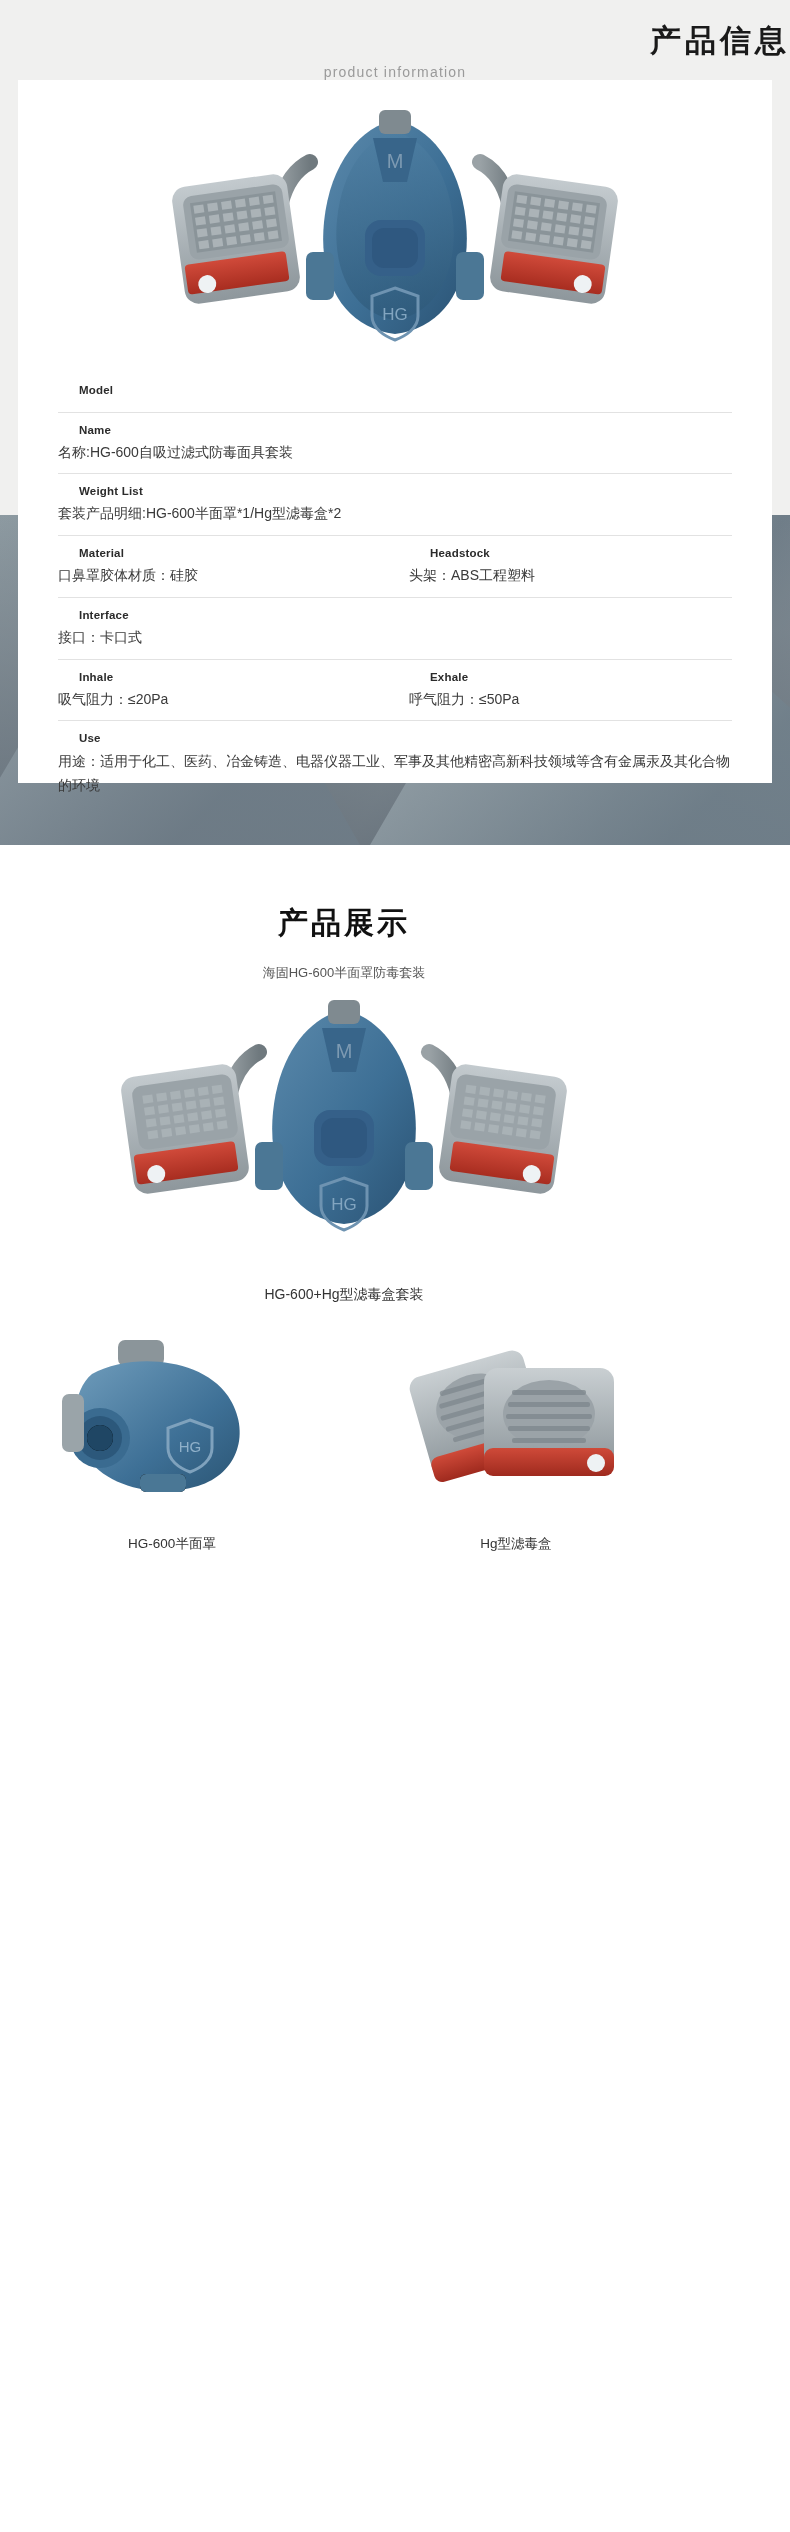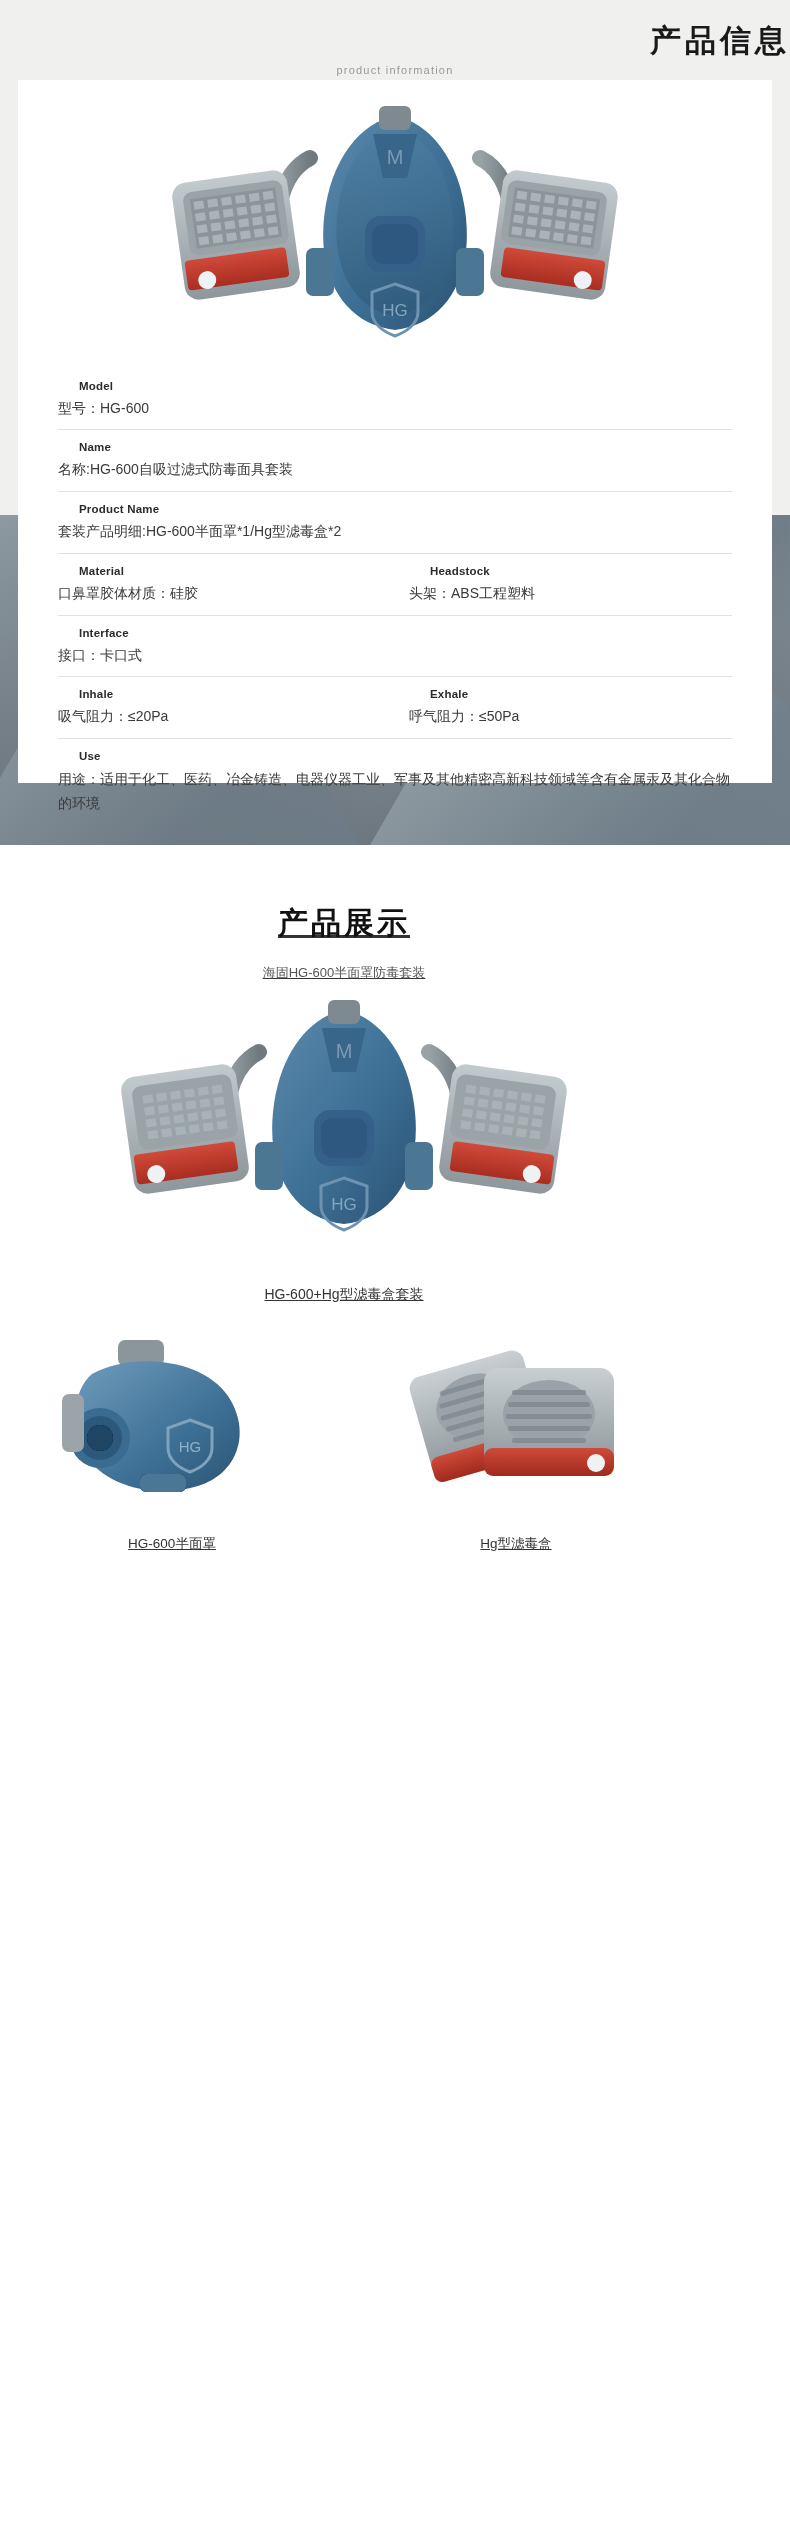--- a/index.html
+++ b/index.html
@@ -73,21 +73,21 @@
   .sec1-title {
     font-size: 31px;
     font-weight: bold;
     letter-spacing: 4px;
     color: #1a1a1a;
     line-height: 1.25;
     font-family: "Liberation Sans", sans-serif;
     text-align: right;
   }
   .sec1-sub {
-    font-size: 11px;
+    font-size: 14px;
     color: #9a9a9a;
     letter-spacing: 1.2px;
     margin-top: 3px;
   }
 
   
   .hero-img {
     position: relative;
     z-index: 3;
     width: 470px;
@@ -128,21 +128,20 @@
   }
   .row-use .val { line-height: 1.7; }
 
   
   .section-two {
     position: relative;
     width: 688px;
     background: #ffffff;
     padding-top: 42px;
     padding-bottom: 30px;
-    text-decoration: underline;
   }
   .sec2-title {
     text-align: center;
     font-size: 30px;
     font-weight: bold;
     letter-spacing: 3px;
     color: #111;
   }
   .sec2-sub {
     text-align: center;
@@ -316,30 +315,29 @@
 
         <rect x="146" y="150" width="28" height="48" rx="7" fill="#4b7795"></rect>
         <rect x="296" y="150" width="28" height="48" rx="7" fill="#4b7795"></rect>
       </svg>
     </div>
 
     <div class="content-table">
 
       <div class="row-full">
         <div class="lbl">Model</div>
-        <div class="val">型号：HG-600</div>
       </div>
 
       <div class="row-full">
         <div class="lbl">Name</div>
         <div class="val">名称:HG-600自吸过滤式防毒面具套装</div>
       </div>
 
       <div class="row-full">
-        <div class="lbl">Product Name</div>
+        <div class="lbl">Weight List</div>
         <div class="val">套装产品明细:HG-600半面罩*1/Hg型滤毒盒*2</div>
       </div>
 
       <div class="row-grid">
         <div class="cell">
           <div class="lbl">Material</div>
           <div class="val">口鼻罩胶体材质：硅胶</div>
         </div>
         <div class="cell">
           <div class="lbl">Headstock</div>

